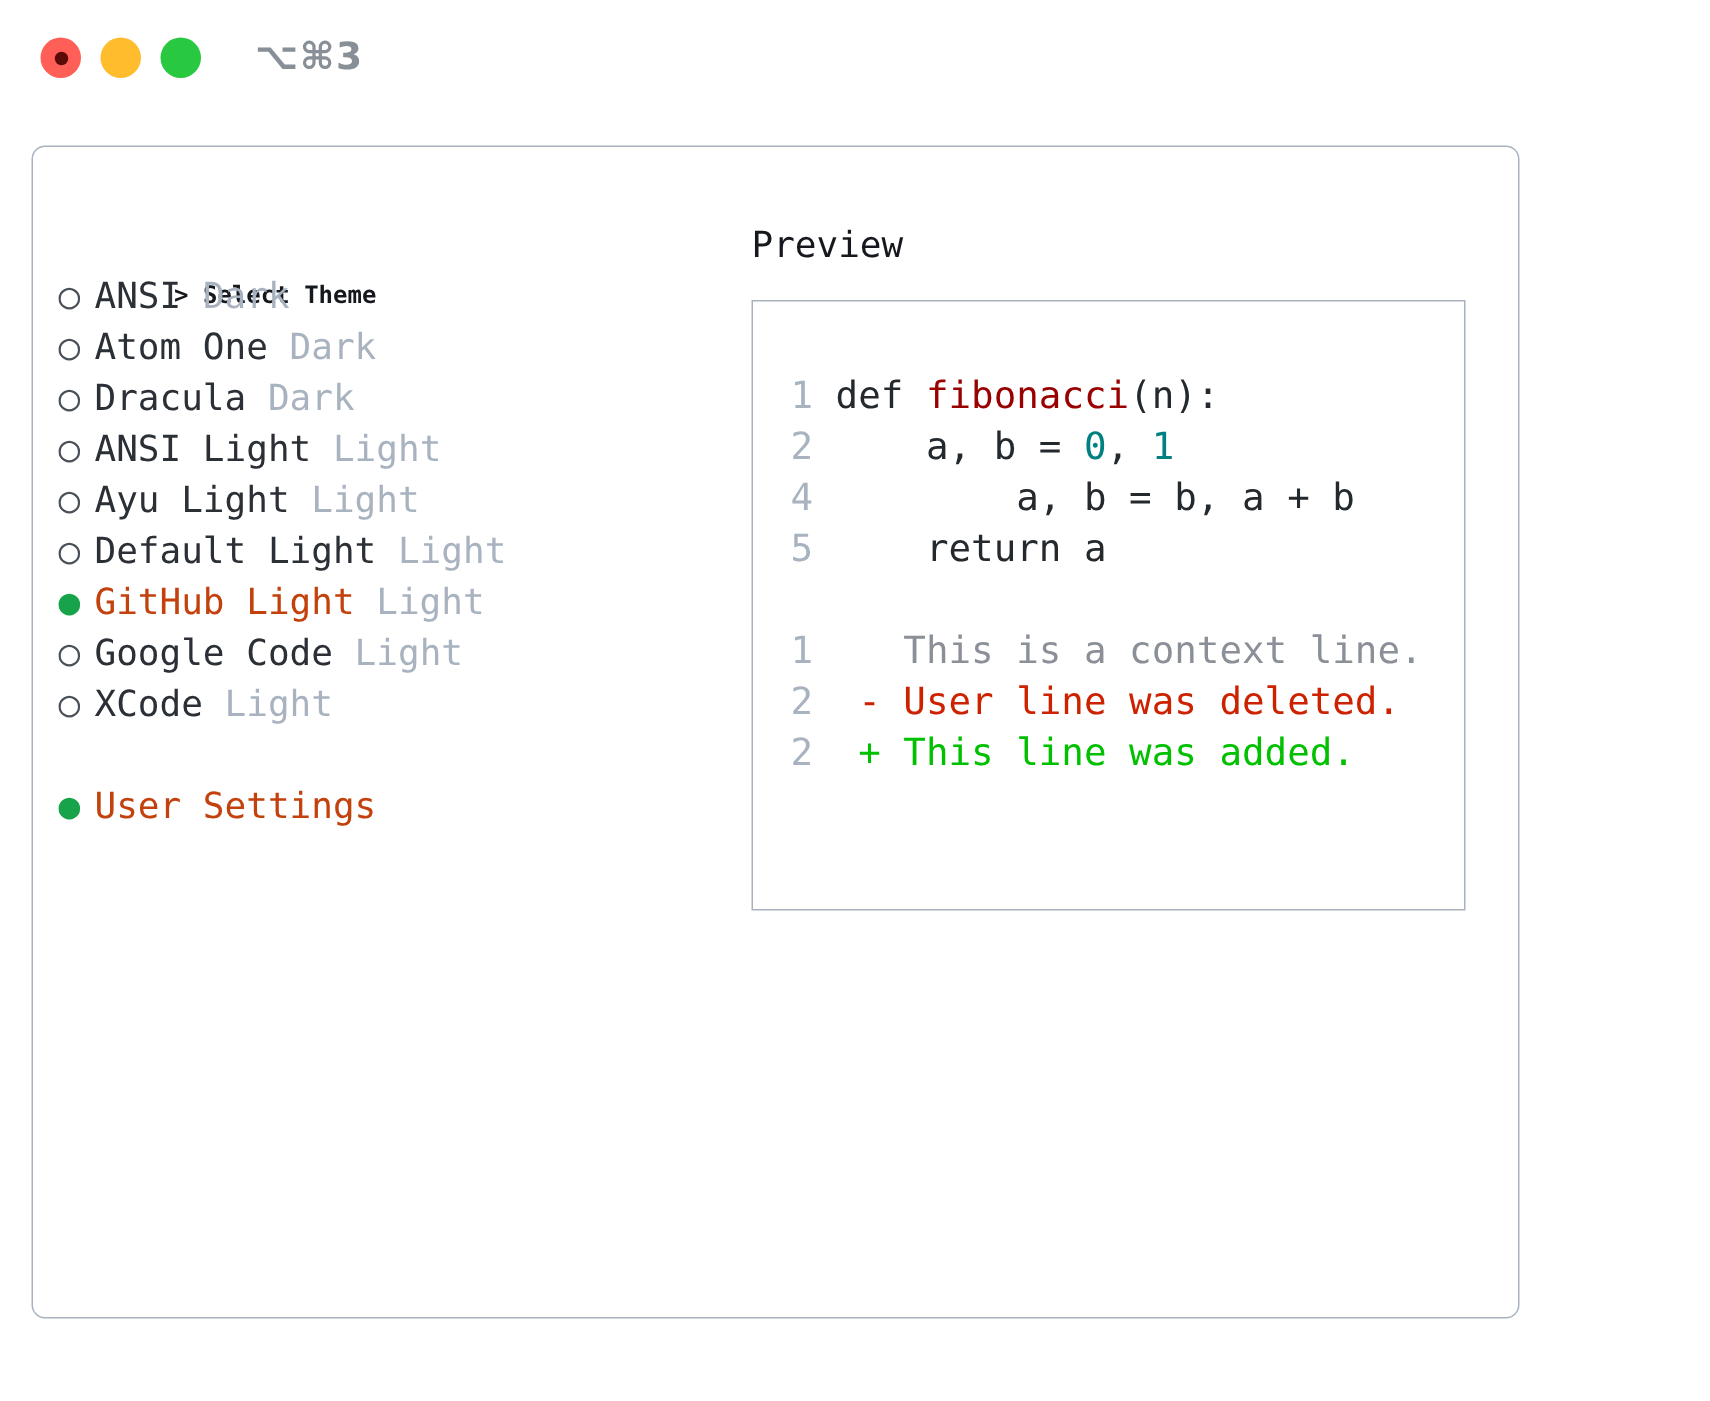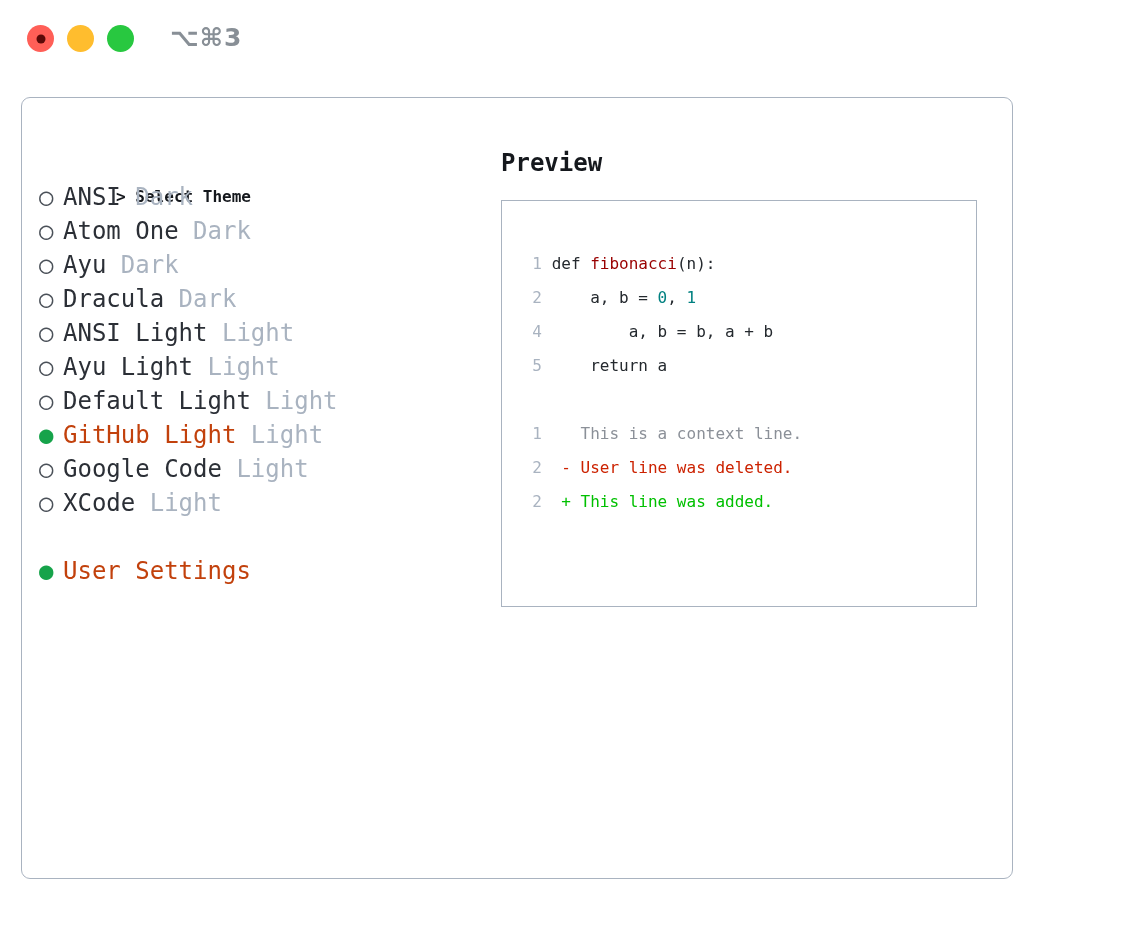--- a/index.html
+++ b/index.html
@@ -140,21 +140,21 @@
   
   #right-col {
     position: absolute;
     left: 479px;
     top: 48px;
     width: 490px;
   }
 
   #preview-title {
     font-size: 24px;
-    font-weight: 700;
+    font-weight: 400;
     color: #15181d;
     line-height: 34px;
     height: 34px;
   }
 
   #preview-box {
     margin-top: 20px;
     width: 476px;
     height: 407px;
     border: 1.6px solid #a9b3c0;
@@ -166,21 +166,21 @@
   #code-area {
     position: absolute;
     left: 12px;
     top: 46px;
     width: 452px;
   }
 
   .code-line {
     height: 34px;
     line-height: 34px;
-    font-size: 16px;
+    font-size: 25px;
     white-space: pre;
     color: #24292e;
   }
 
   .lineno {
     display: inline-block;
     width: 28px;
     text-align: right;
     color: #a9b3c0;
   }
@@ -213,21 +213,20 @@
 
     <div id="left-col">
 
       <div class="tline section-header">
         <span class="caret">&gt;</span><span> </span><span>Select Theme</span>
       </div>
 
       <div id="theme-list">
           <div class="tline"><span class="bullet bullet-off">○</span><span class="row-label">ANSI</span> <span class="row-tag">Dark</span></div>
           <div class="tline"><span class="bullet bullet-off">○</span><span class="row-label">Atom One</span> <span class="row-tag">Dark</span></div>
-          <div class="tline"><span class="bullet bullet-off">○</span><span class="row-label">Ayu</span> <span class="row-tag">Dark</span></div>
           <div class="tline"><span class="bullet bullet-off">○</span><span class="row-label">Dracula</span> <span class="row-tag">Dark</span></div>
           <div class="tline"><span class="bullet bullet-off">○</span><span class="row-label">ANSI Light</span> <span class="row-tag">Light</span></div>
           <div class="tline"><span class="bullet bullet-off">○</span><span class="row-label">Ayu Light</span> <span class="row-tag">Light</span></div>
           <div class="tline"><span class="bullet bullet-off">○</span><span class="row-label">Default Light</span> <span class="row-tag">Light</span></div>
           <div class="tline"><span class="bullet bullet-on">●</span><span class="row-label selected">GitHub Light</span> <span class="row-tag">Light</span></div>
           <div class="tline"><span class="bullet bullet-off">○</span><span class="row-label">Google Code</span> <span class="row-tag">Light</span></div>
           <div class="tline"><span class="bullet bullet-off">○</span><span class="row-label">XCode</span> <span class="row-tag">Light</span></div>
         </div>
 
       <div class="spacer-line"></div>

